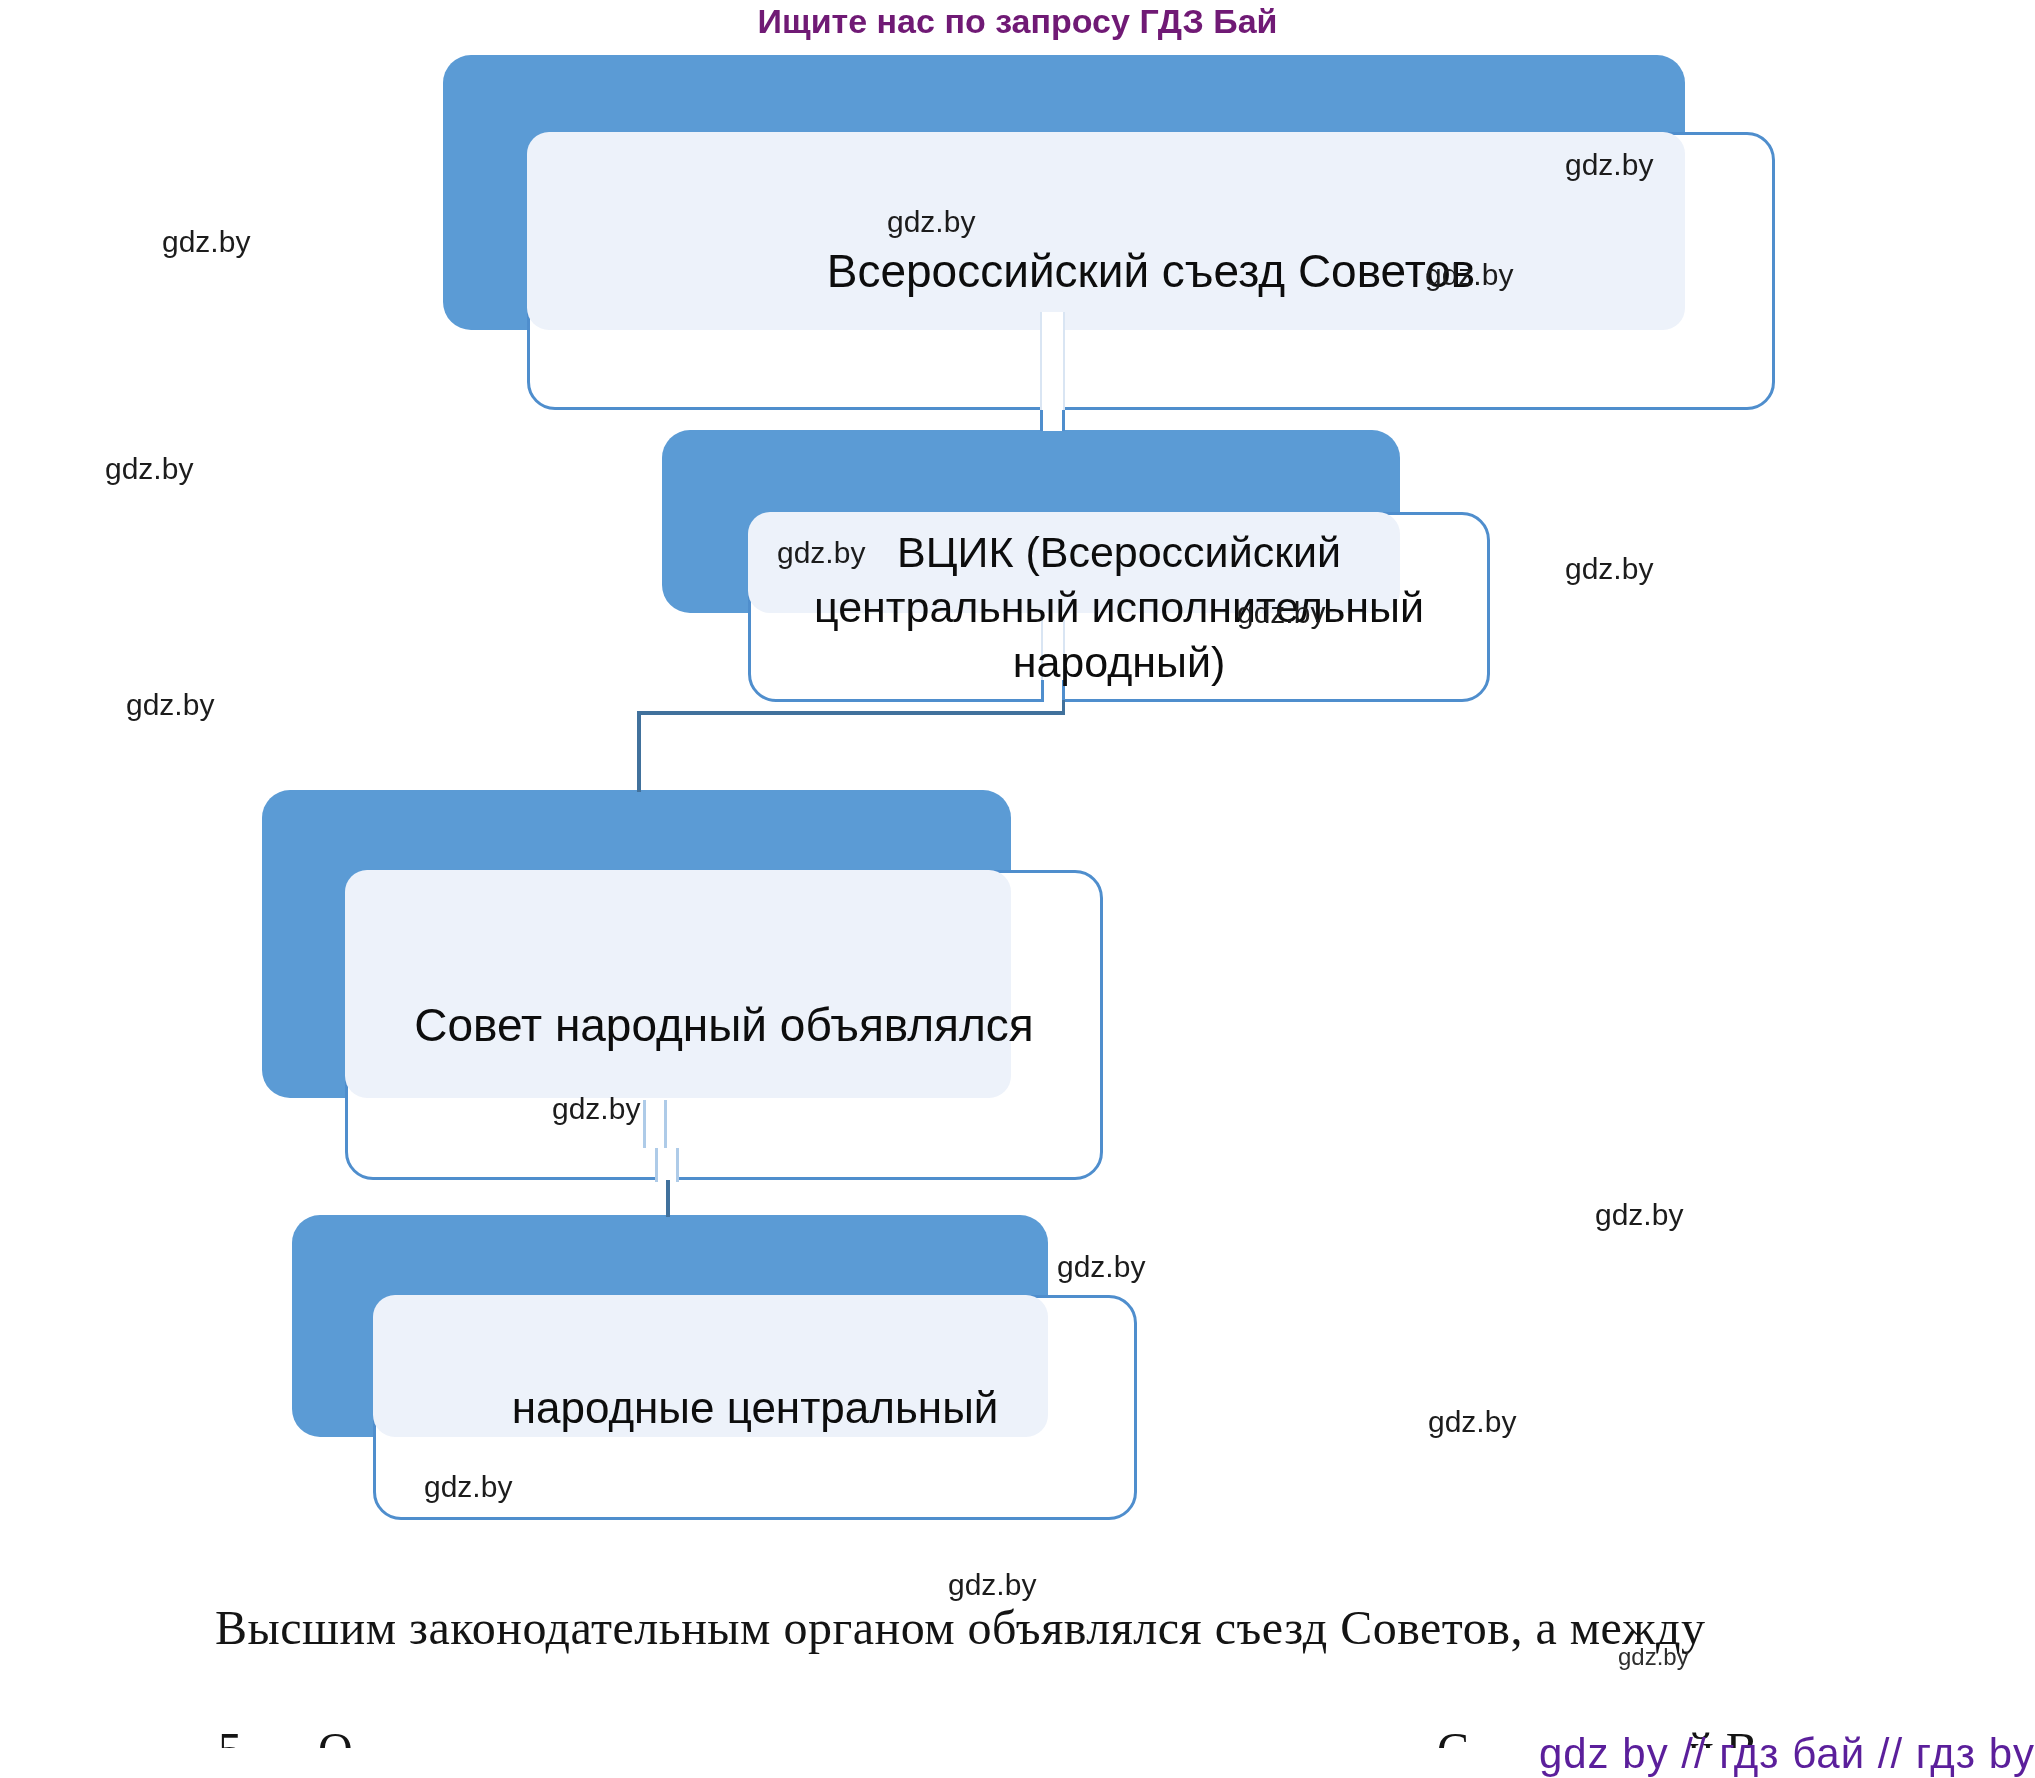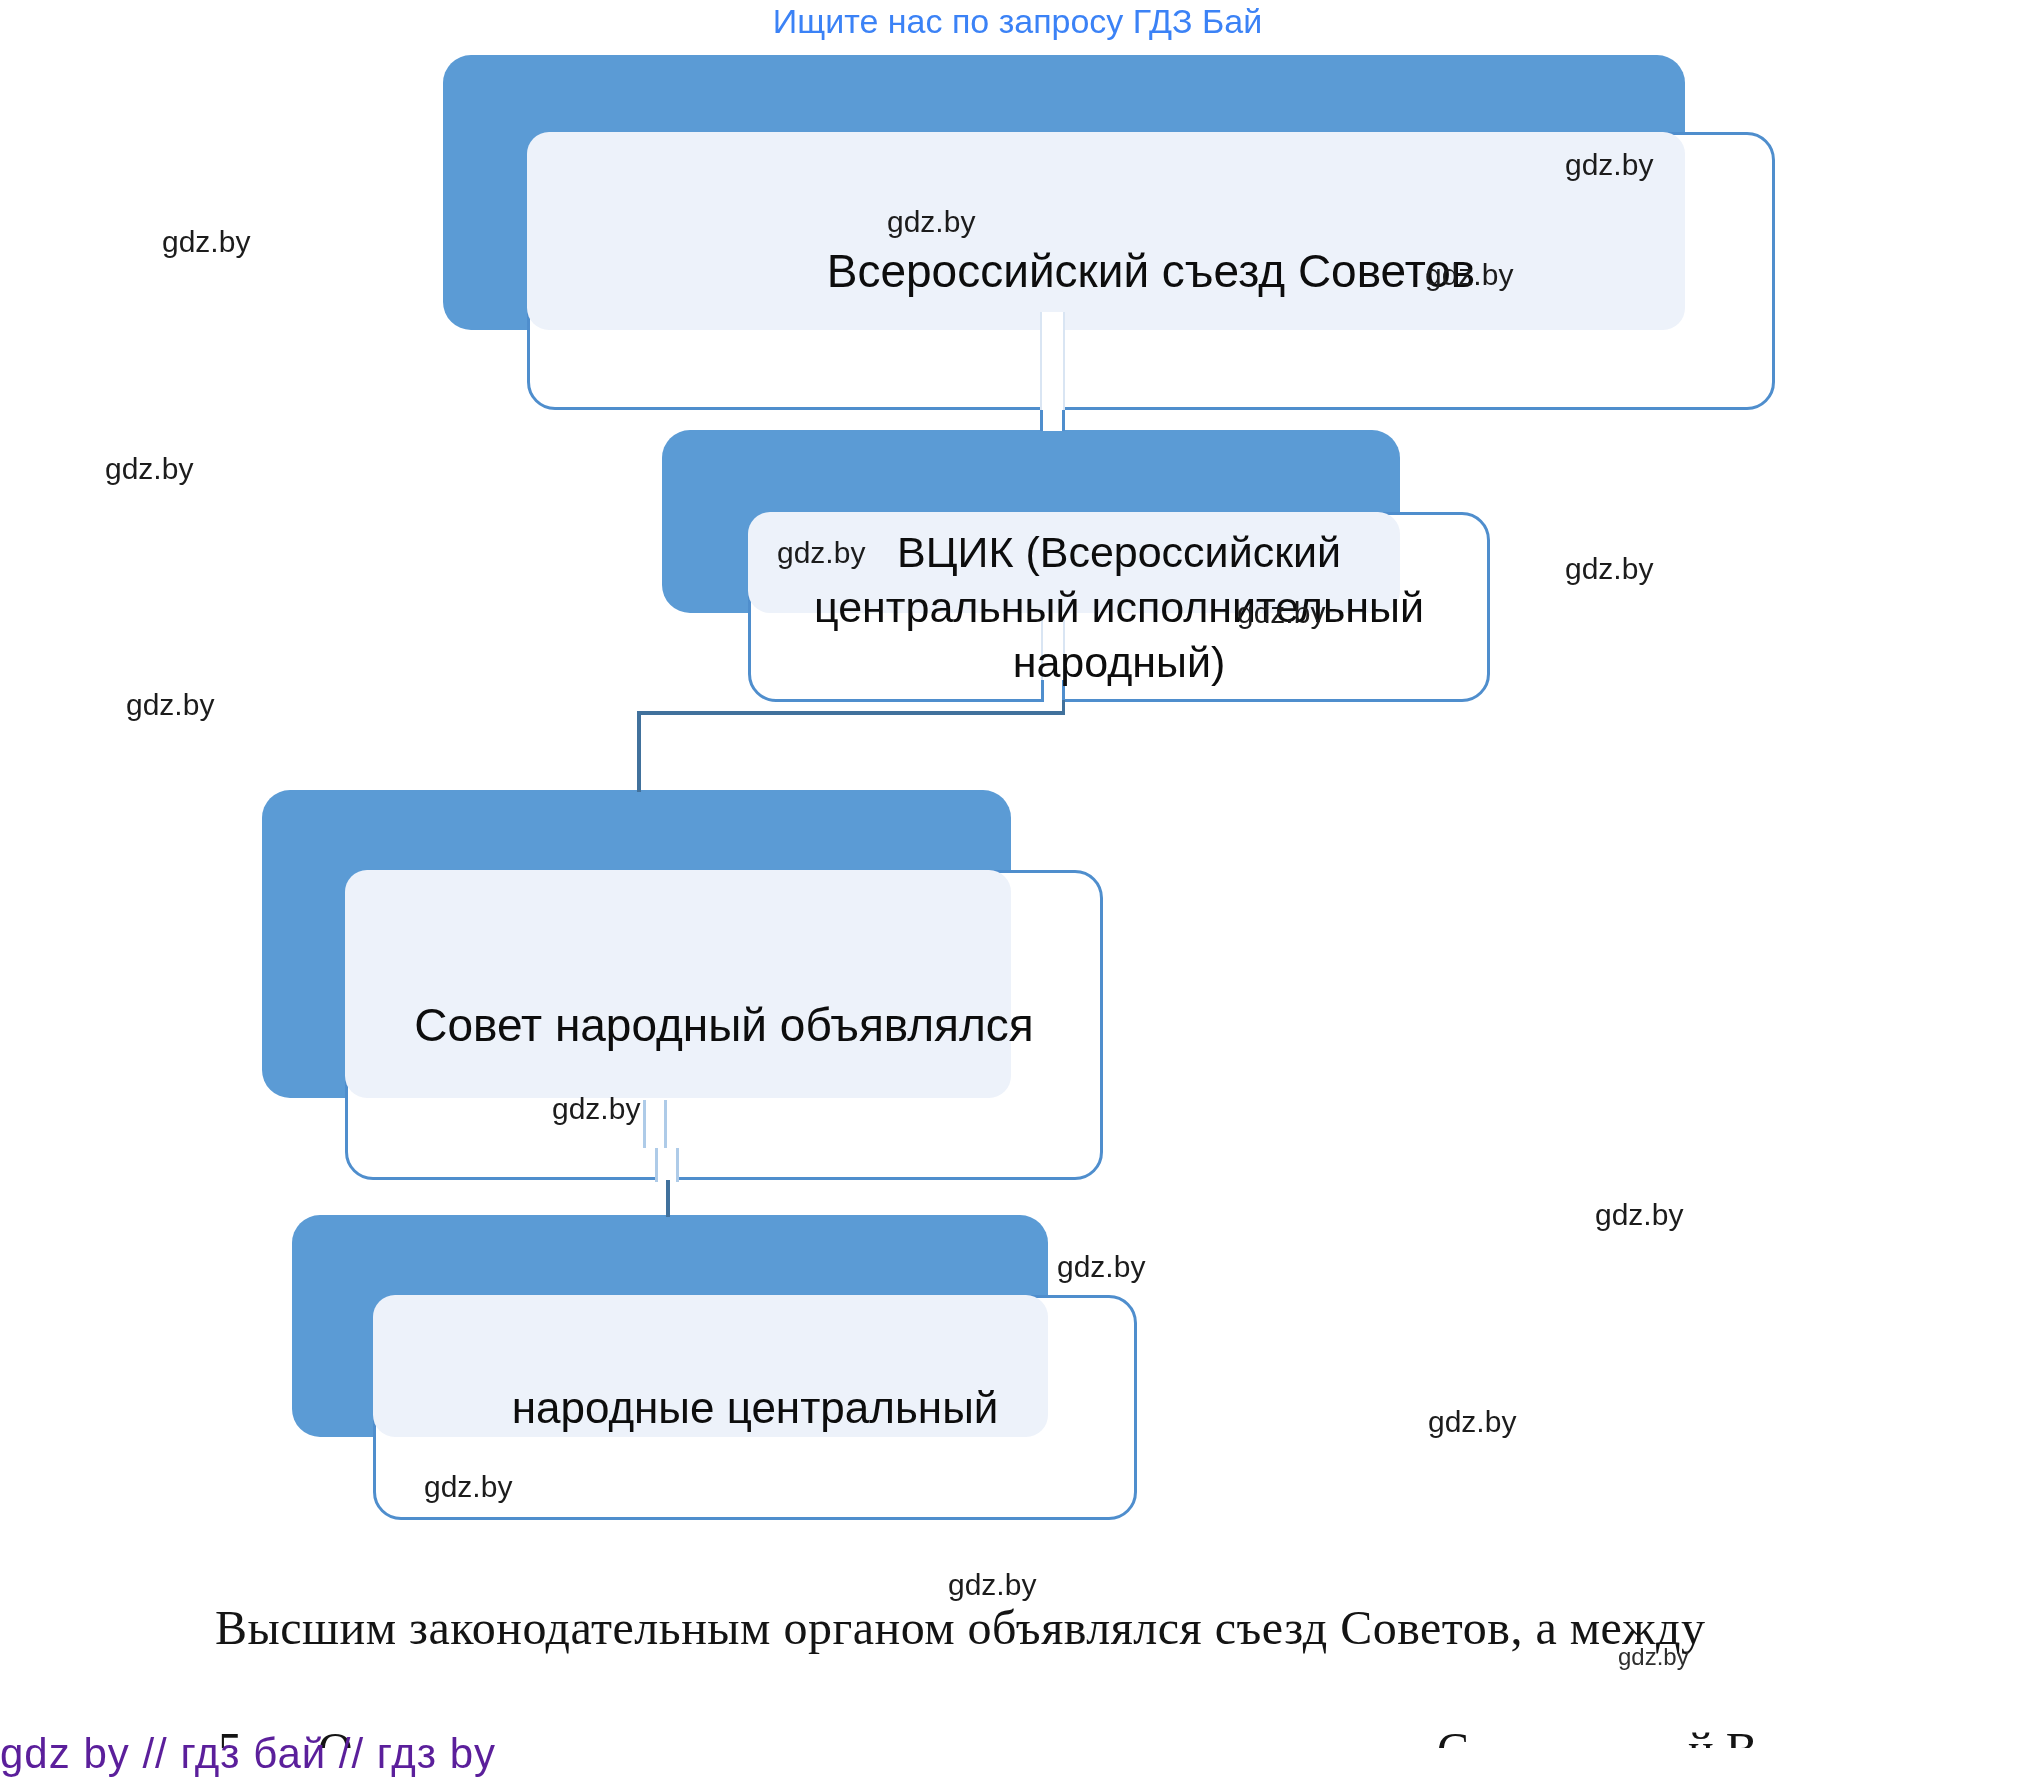--- a/index.html
+++ b/index.html
@@ -1,20 +1,20 @@
 <!DOCTYPE html>
 <html><head>
 <meta charset="utf-8">
 <style>
   html,body{margin:0;padding:0;background:#fff;}
   .canvas{position:relative;width:2035px;height:1778px;background:#fff;overflow:hidden;
           font-family:"Liberation Sans",sans-serif;}
   
   .promo{position:absolute;left:0;top:2px;width:100%;text-align:center;
-         font-size:34px;font-weight:400;color:#3b82f6;}
+         font-size:34px;font-weight:700;color:#701a75;}
   
   .nback{position:absolute;background:#5b9bd5;border-radius:28px;z-index:1;}
   .noutline{position:absolute;background:#ffffff;border:3px solid #4f8ecd;border-radius:28px;
             box-sizing:border-box;z-index:2;}
   .nfront{position:absolute;background:#edf2fa;border-radius:22px;z-index:3;}
   .nlabel{position:absolute;display:flex;flex-direction:column;align-items:center;justify-content:center;
           text-align:center;color:#0d0d0d;z-index:5;}
   
   .n1-back{left:443px;top:55px;width:1242px;height:275px;}
   .n1-outline{left:527px;top:132px;width:1248px;height:278px;}
@@ -63,21 +63,21 @@
   .wm15{left:948px;top:1568px;} .wm16{left:1618px;top:1643px;}
   
   .para-line{position:absolute;font-family:"Liberation Serif",serif;font-size:48px;
              color:#141414;white-space:nowrap;letter-spacing:0.5px;z-index:5;}
   .pl1{left:215px;top:1600px;text-align:center;}
   .pl2{left:70px;top:1662px;}
   .pl3-wrap{position:absolute;left:0;top:1722px;width:2035px;height:26px;overflow:hidden;z-index:5;}
   .pl3-wrap span{position:absolute;top:0;font-family:"Liberation Serif",serif;font-size:48px;color:#141414;}
   .frag1{left:218px;} .frag2{left:318px;} .frag3{left:1437px;} .frag4{left:1688px;}
   
-  .footer{position:absolute;left:0;top:1730px;width:100%;text-align:left;z-index:7;
+  .footer{position:absolute;left:0;top:1730px;width:100%;text-align:right;z-index:7;
           font-size:42px;color:#5b1f9b;letter-spacing:1px;background:transparent;}
 </style>
 </head>
 <body>
 
 <div class="canvas">
 
   <div class="promo">Ищите нас по запросу ГДЗ Бай</div>
 
   <div class="nback n1-back"></div>

